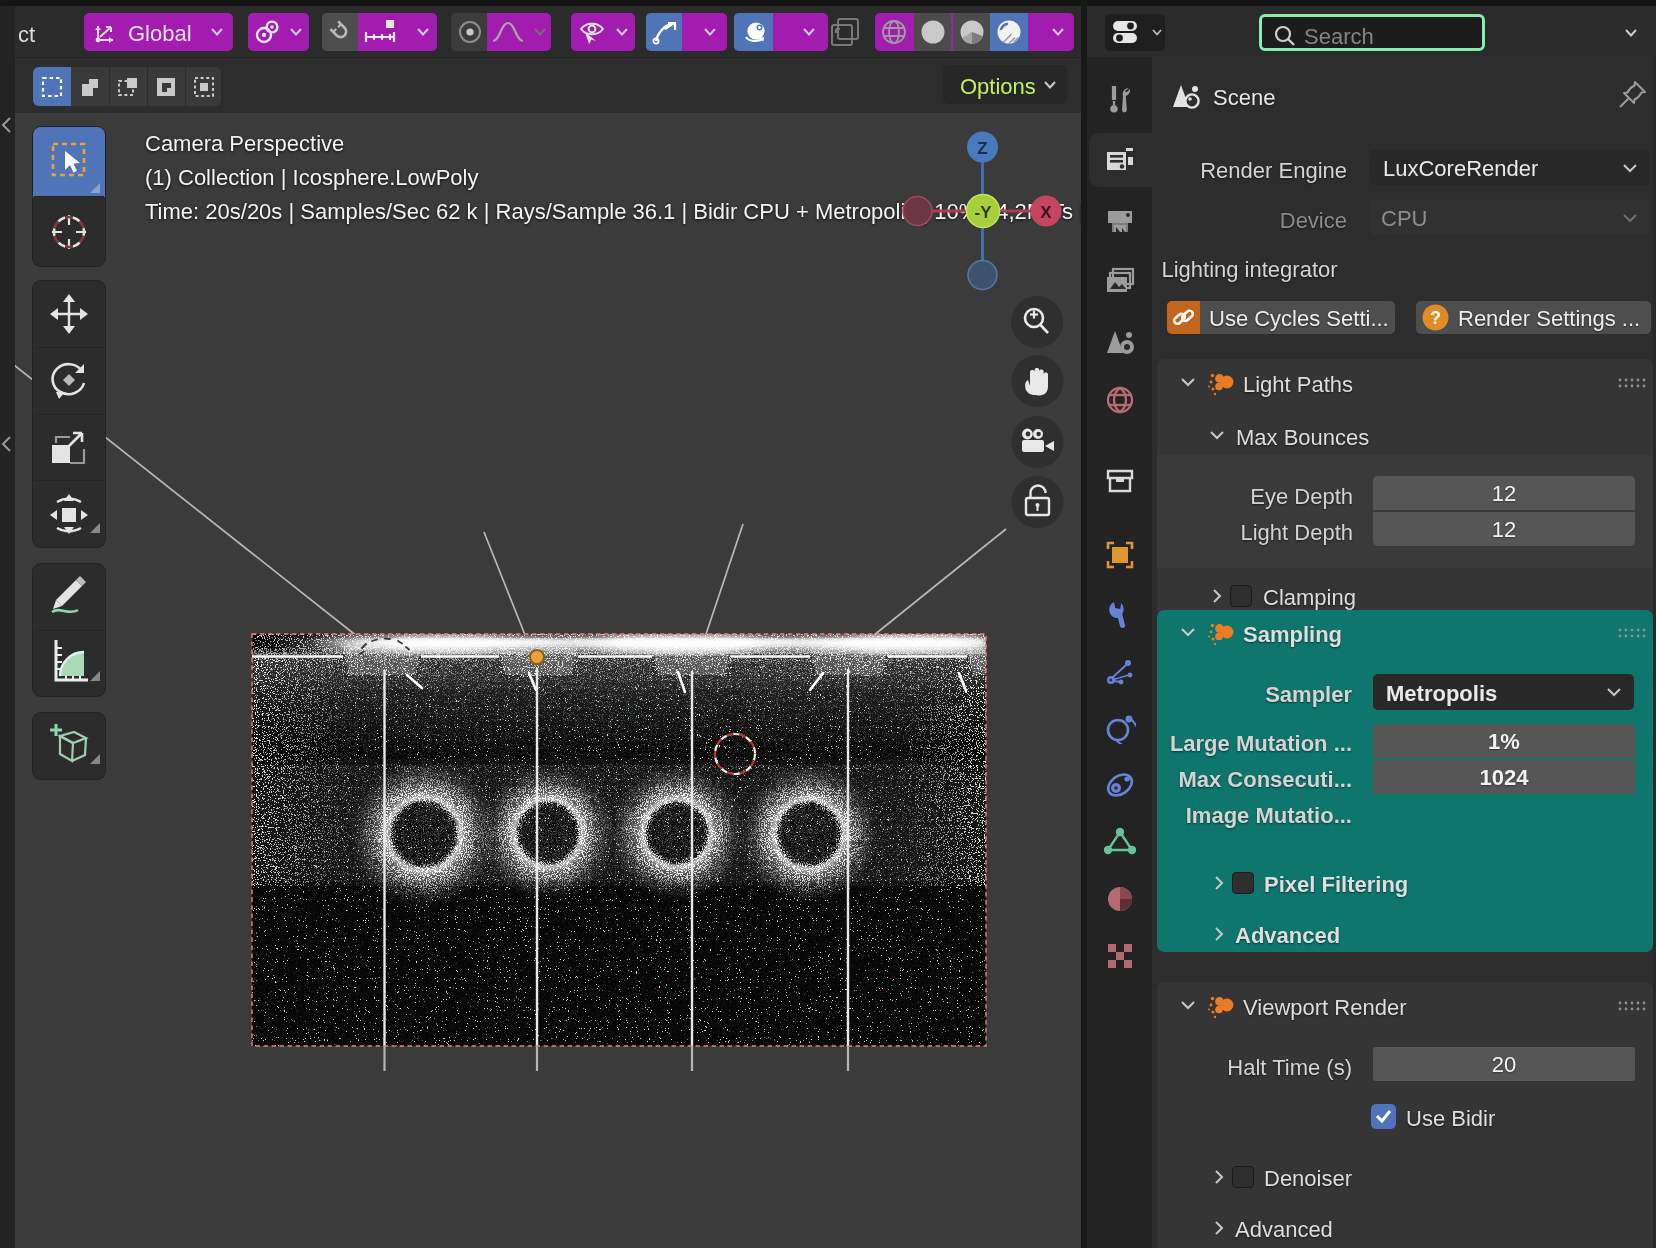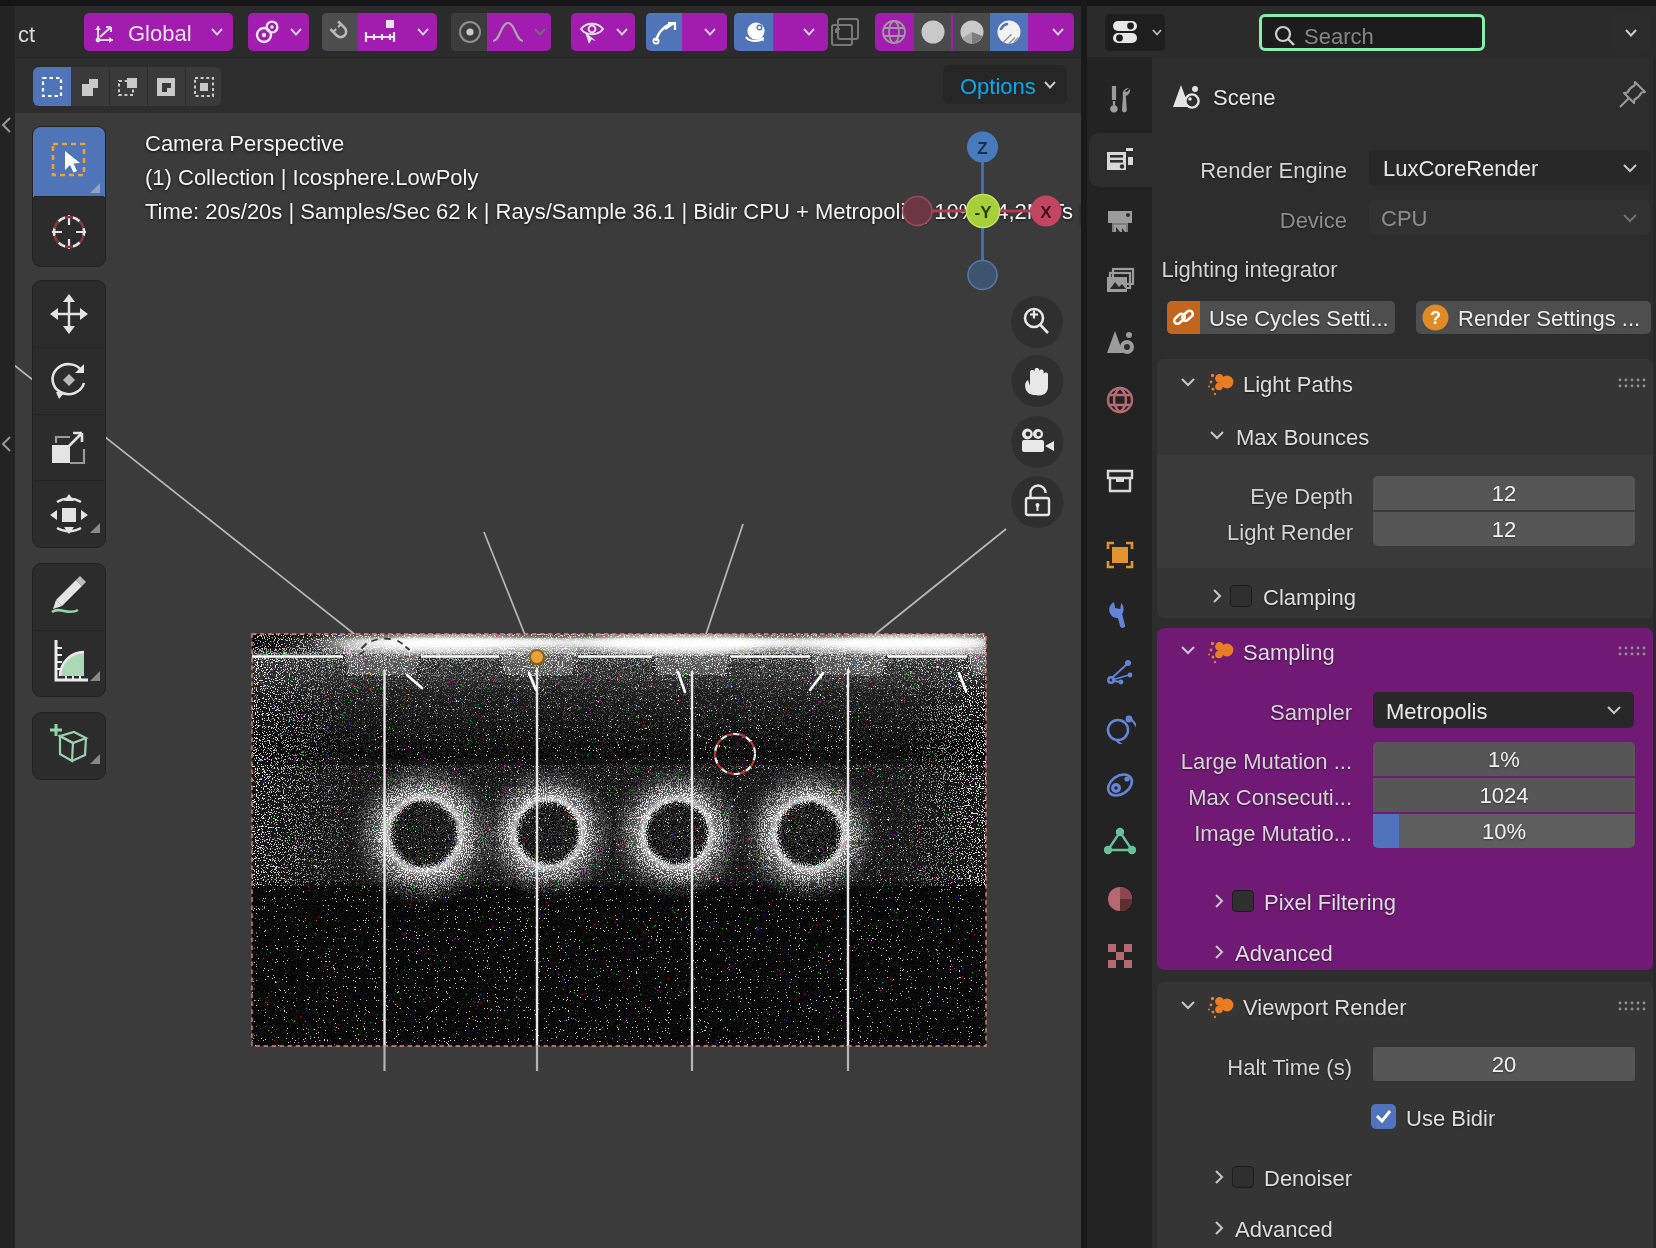--- a/index.html
+++ b/index.html
@@ -183,21 +183,21 @@
         <rect x="12" y="12" width="8" height="8" fill="#c9c9c9"></rect>
       </svg>
   <div style="position:absolute;left:152px;top:0;width:1px;height:39px;background:#2c2c2c"></div>
   <svg style="position:absolute;left:160px;top:9px" width="22" height="22">
         <rect x="2" y="2" width="18" height="18" fill="none" stroke="#c9c9c9" stroke-width="2" stroke-dasharray="3 2.6"></rect>
         <rect x="7" y="7" width="8" height="8" fill="#c9c9c9"></rect>
       </svg>
  </div>
 
  <div style="position:absolute;left:928px;top:8px;width:124px;height:39px;background:#262626;border-radius:6px;">
-  <div style="position:absolute;left:17px;top:9px;color:#0ea5e9;font-size:22px;">Options</div>
+  <div style="position:absolute;left:17px;top:9px;color:#bef264;font-size:22px;">Options</div>
   <svg style="position:absolute;right:9px;top:14px" width="16" height="12">
         <path d="M3 3 L8 8.5 L13 3" stroke="#ccc" stroke-width="2" fill="none"></path>
       </svg>
  </div>
 </div>
 
 <div class="b" style="z-index:7;left:33px;top:122px;width:72px;">
  <div class="b" style="left:0;top:5px;width:72px;height:139px;background:#2c2c2c;border-radius:8px;box-shadow:0 0 0 1px #222;"></div>
  <div class="b" style="left:0;top:5px;width:72px;height:70px;background:#4f74b8;border-radius:8px 8px 0 0;"></div>
  <svg class="b" style="left:17px;top:17px" width="40" height="44" viewBox="0 0 40 44">
@@ -735,30 +735,30 @@
         <circle cx="21" cy="9" r="1.4" fill="#8e8e8e"></circle>
         <circle cx="27" cy="9" r="1.4" fill="#8e8e8e"></circle>
       </svg>
   <svg style="position:absolute;left:51px;top:69px" width="18" height="14">
         <path d="M3 4 L9 10 L15 4" stroke="#c8c8c8" stroke-width="2" fill="none"></path>
       </svg>
   <div style="position:absolute;left:79px;top:66px;" class="ptxt">Max Bounces</div>
   <div style="position:absolute;left:0;top:96px;width:496px;height:113px;background:#3a3a3a;"></div>
   <div class="lbl" style="left:0;top:125px;width:196px;">Eye Depth</div>
   <div class="fld" style="left:216px;top:117px;width:262px;height:34px;border-radius:5px 5px 0 0;">12</div>
-  <div class="lbl" style="left:0;top:161px;width:196px;">Light Render</div>
+  <div class="lbl" style="left:0;top:161px;width:196px;">Light Depth</div>
   <div class="fld" style="left:216px;top:153px;width:262px;height:34px;border-radius:0 0 5px 5px;">12</div>
   <svg style="position:absolute;left:53px;top:228px" width="14" height="18">
         <path d="M4 3 L10 9 L4 15" stroke="#c8c8c8" stroke-width="2" fill="none"></path>
       </svg>
   <div class="chk" style="left:73px;top:226px;"></div>
   <div style="position:absolute;left:106px;top:226px;" class="ptxt">Clamping</div>
  </div>
 
- <div style="position:absolute;left:5px;top:571px;width:496px;height:342px;background:#701a75;border-radius:7px;">
+ <div style="position:absolute;left:5px;top:553px;width:496px;height:342px;background:#0f766e;border-radius:7px;font-weight:bold;">
   <svg style="position:absolute;left:22px;top:15px" width="18" height="14">
         <path d="M3 4 L9 10 L15 4" stroke="#c8c8c8" stroke-width="2" fill="none"></path>
       </svg> 
       <svg style="position:absolute;left:50px;top:10px" width="30" height="28" viewBox="0 0 30 28">
         <g fill="#e87d24">
     <circle cx="20" cy="12" r="6.4"></circle>
           <circle cx="12.5" cy="8.5" r="4.4"></circle>
           <circle cx="12" cy="16.5" r="3.8"></circle>
     <circle cx="5.5" cy="5.5" r="1.7"></circle>
           <circle cx="4" cy="12" r="1.4"></circle>
@@ -785,22 +785,20 @@
    <div style="position:absolute;left:13px;top:7px;">Metropolis</div>
    <svg style="position:absolute;left:232px;top:11px" width="18" height="14">
           <path d="M3 4 L9 10 L15 4" stroke="#c8c8c8" stroke-width="2" fill="none"></path>
         </svg>
   </div>
   <div class="lbl" style="left:0;top:121px;width:195px;">Large Mutation ...</div>
   <div class="fld" style="left:216px;top:114px;width:262px;height:34px;border-radius:5px 5px 0 0;">1%</div>
   <div class="lbl" style="left:0;top:157px;width:195px;">Max Consecuti...</div>
   <div class="fld" style="left:216px;top:150px;width:262px;height:34px;">1024</div>
   <div class="lbl" style="left:0;top:193px;width:195px;">Image Mutatio...</div>
-  <div class="fld" style="left:216px;top:186px;width:262px;height:34px;border-radius:0 0 5px 5px;background:#5e5e5e;">
-   <div style="position:absolute;left:0;top:0;width:26px;height:34px;background:#4f74bd;border-radius:0 0 0 5px;"></div>10%</div>
   <svg style="position:absolute;left:55px;top:264px" width="14" height="18">
         <path d="M4 3 L10 9 L4 15" stroke="#c8c8c8" stroke-width="2" fill="none"></path>
       </svg>
   <div class="chk" style="left:75px;top:262px;"></div>
   <div style="position:absolute;left:107px;top:262px;" class="ptxt">Pixel Filtering</div>
   <svg style="position:absolute;left:55px;top:315px" width="14" height="18">
         <path d="M4 3 L10 9 L4 15" stroke="#c8c8c8" stroke-width="2" fill="none"></path>
       </svg>
   <div style="position:absolute;left:78px;top:313px;" class="ptxt">Advanced</div>
  </div>

